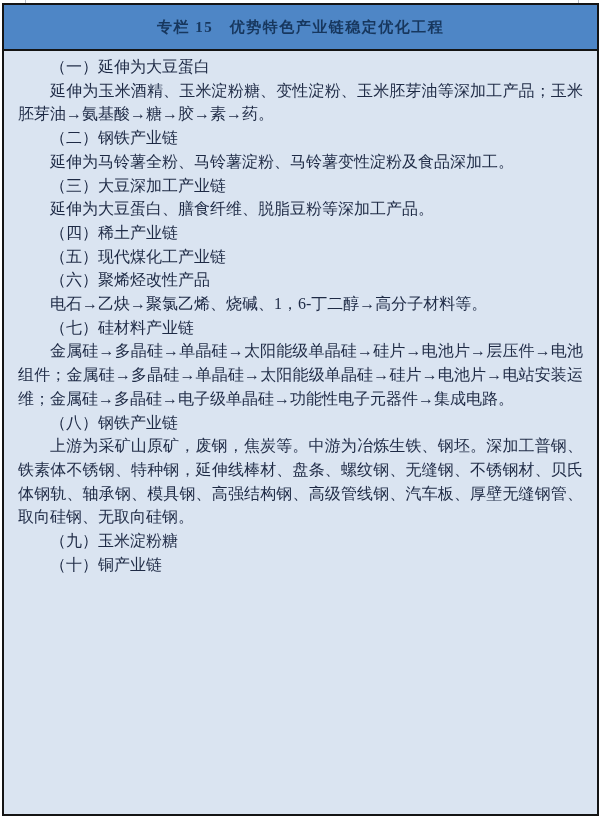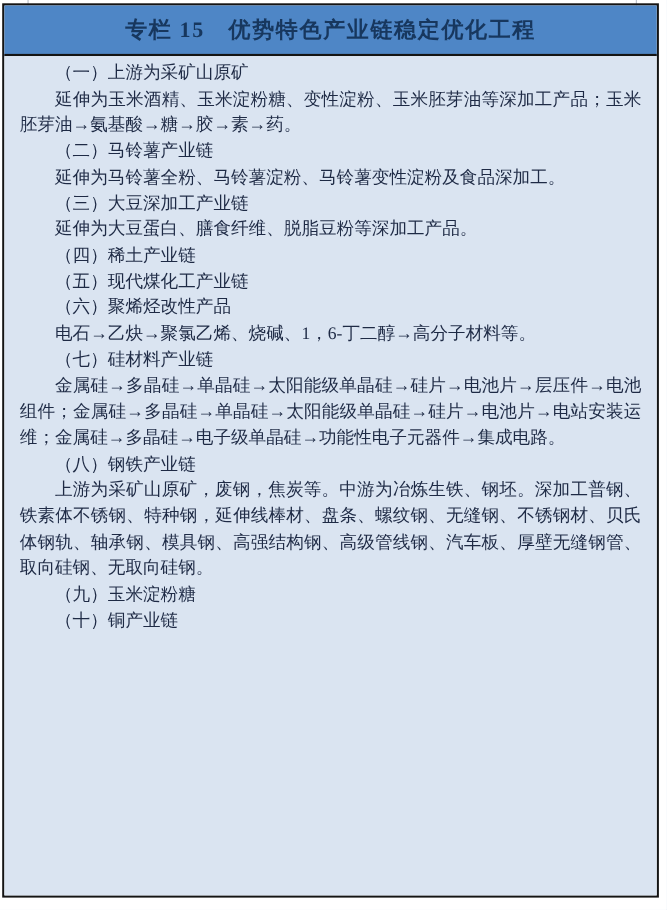--- a/index.html
+++ b/index.html
@@ -34,21 +34,21 @@
   .panel-header {
     height: 44px;
     flex: 0 0 44px;
     background: var(--header-bg, #4e86c6);
     border-bottom: 2px solid var(--border, #141414);
     display: flex;
     align-items: center;
     justify-content: center;
   }
   .panel-title {
-    font-size: 20px;
+    font-size: 15px;
     font-weight: bold;
     letter-spacing: 1.5px;
     color: var(--header-text, #17375e);
   }
   .panel-body {
     flex: 1 1 auto;
     background: var(--panel-bg, #dae4f1);
     padding: 4px 14px 4px 14px;
     overflow: hidden;
   }
@@ -66,23 +66,23 @@
 
 <div class="page">
   <span class="tick tick-left"></span>
   <span class="tick tick-right"></span>
 
   <div class="panel">
     <div class="panel-header">
       <span class="panel-title">专栏 15　优势特色产业链稳定优化工程</span>
     </div>
     <div class="panel-body" id="panel-body">
-        <p class="sec-heading">（一）上游为采矿山原矿</p>
+        <p class="sec-heading">（一）延伸为大豆蛋白</p>
         <p class="sec-text">延伸为玉米酒精、玉米淀粉糖、变性淀粉、玉米胚芽油等深加工产品；玉米胚芽油→氨基酸→糖→胶→素→药。</p>
-        <p class="sec-heading">（二）马铃薯产业链</p>
+        <p class="sec-heading">（二）钢铁产业链</p>
         <p class="sec-text">延伸为马铃薯全粉、马铃薯淀粉、马铃薯变性淀粉及食品深加工。</p>
         <p class="sec-heading">（三）大豆深加工产业链</p>
         <p class="sec-text">延伸为大豆蛋白、膳食纤维、脱脂豆粉等深加工产品。</p>
         <p class="sec-heading">（四）稀土产业链</p>
         <p class="sec-heading">（五）现代煤化工产业链</p>
         <p class="sec-heading">（六）聚烯烃改性产品</p>
         <p class="sec-text">电石→乙炔→聚氯乙烯、烧碱、1，6-丁二醇→高分子材料等。</p>
         <p class="sec-heading">（七）硅材料产业链</p>
         <p class="sec-text">金属硅→多晶硅→单晶硅→太阳能级单晶硅→硅片→电池片→层压件→电池组件；金属硅→多晶硅→单晶硅→太阳能级单晶硅→硅片→电池片→电站安装运维；金属硅→多晶硅→电子级单晶硅→功能性电子元器件→集成电路。</p>
         <p class="sec-heading">（八）钢铁产业链</p>

